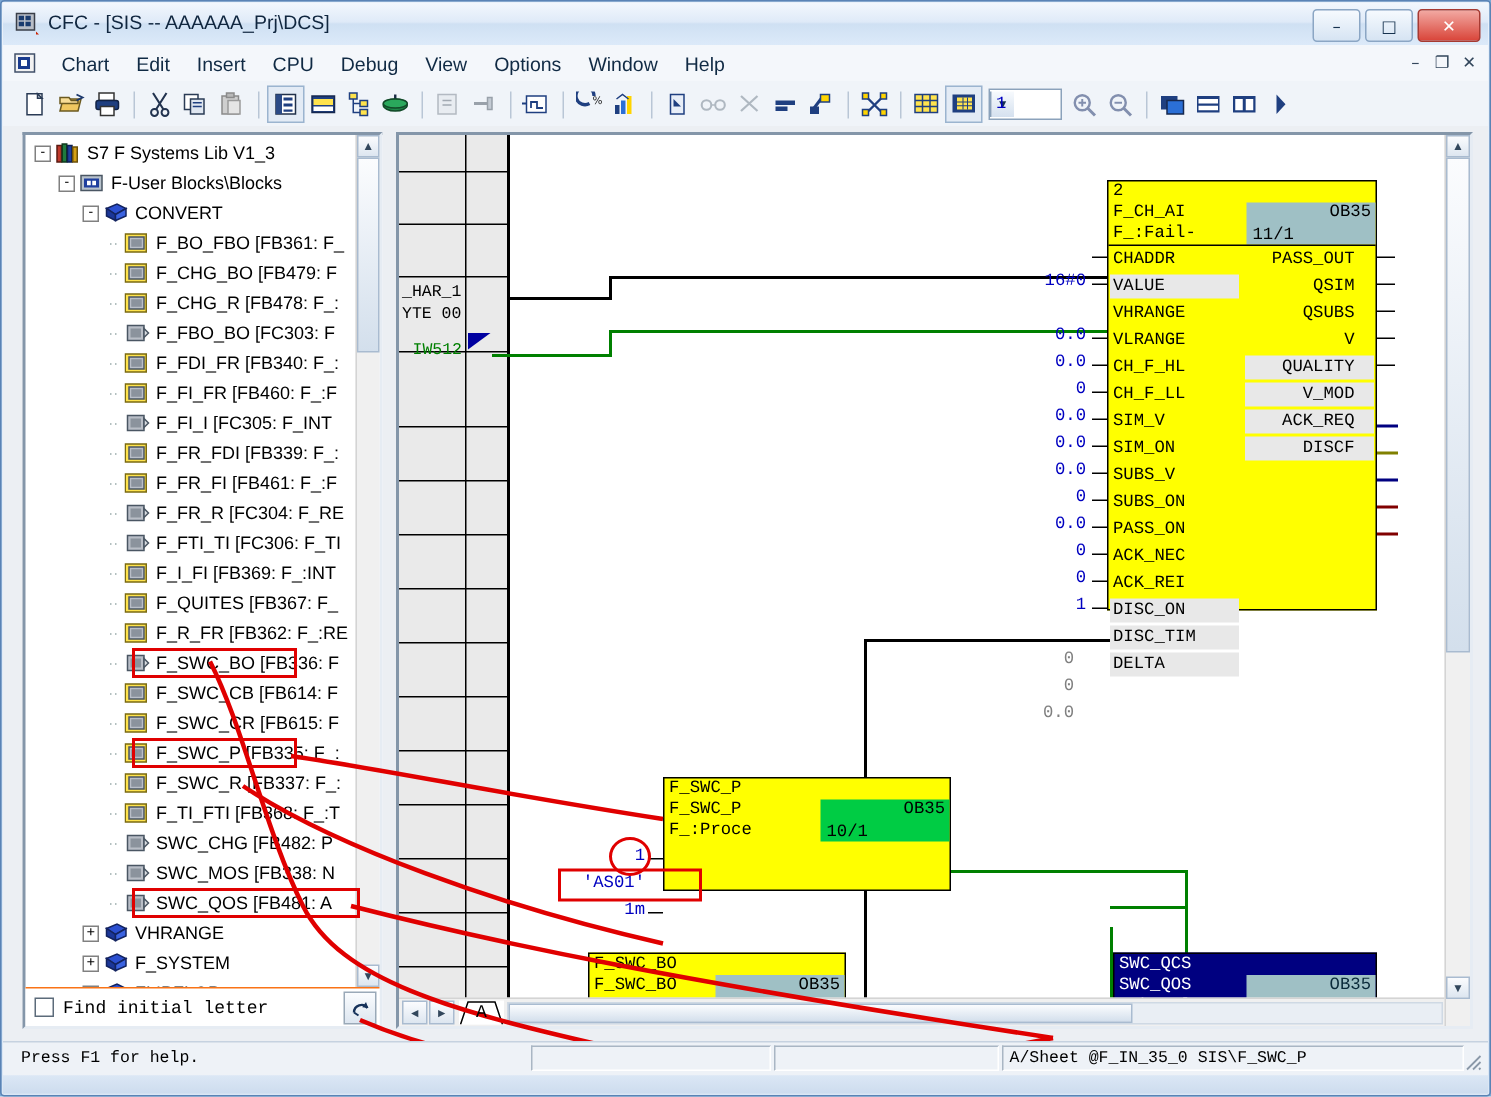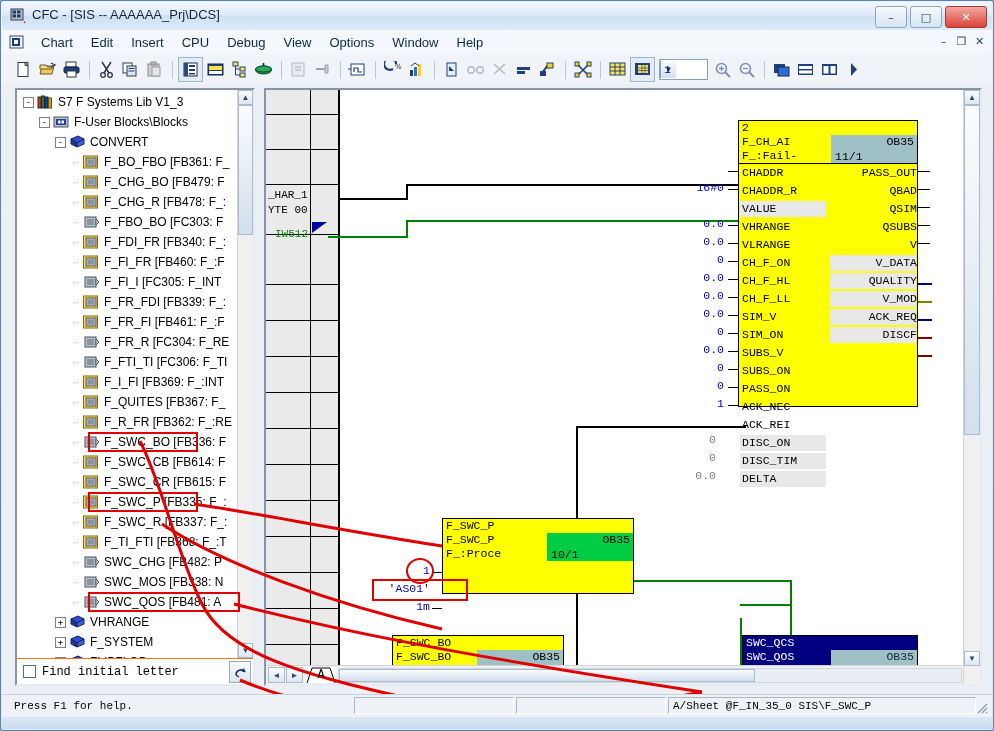--- a/index.html
+++ b/index.html
@@ -177,21 +177,21 @@
   }
   .blk .obname{position:absolute;right:3px;top:0;}
   .blk .obnum{position:absolute;left:4px;bottom:0;}
   .corner{position:absolute;right:0;top:0;width:0;height:0;}
   .pins{position:relative;border-top:1px solid #000;}
   .pin{
     position:relative;height:18px;font-family:"Liberation Mono",monospace;
     font-size:11.5px;line-height:18px;white-space:nowrap;
   }
   .pin .nm{position:absolute;left:3px;top:0;font-family:Liberation Mono, monospace;}
-  .pin .nmr{position:absolute;right:0;top:0;}
+  .pin .nmr{position:absolute;right:14px;top:0;}
   .pin .box{position:absolute;top:1px;height:16px;background:#e8e8e8;}
   .pin .boxr{position:absolute;top:1px;height:16px;background:#e8e8e8;}
   .val{
     position:absolute;font-family:"Liberation Mono",monospace;font-size:11.5px;
     color:#0000c0;text-align:right;white-space:nowrap;
   }
   .val.gray{color:#808080;}
   .stub{position:absolute;height:1px;background:#000;}
 
   .wire{position:absolute;background:#000;}
@@ -899,40 +899,31 @@
               <span class="obname">OB35</span>
               <span class="obnum">11/1</span>
             </div>
           </div>
           <div class="pins">
             <div class="pin">
                 <span class="nm">CHADDR</span>
                 <span class="nmr">PASS_OUT</span>
               </div>
             <div class="pin">
-                <span class="nm">CHADDR_R</span>
-                <span class="nmr">QBAD</span>
-              </div>
-            <div class="pin">
                 <span class="box" style="left:1px;width:86px;"></span>
                 <span class="nm">VALUE</span>
                 <span class="nmr">QSIM</span>
               </div>
             <div class="pin">
                 <span class="nm">VHRANGE</span>
                 <span class="nmr">QSUBS</span>
               </div>
             <div class="pin">
                 <span class="nm">VLRANGE</span>
                 <span class="nmr">V</span>
-              </div>
-            <div class="pin">
-                <span class="nm">CH_F_ON</span>
-                <span class="boxr" style="right:1px;width:86px;"></span>
-                <span class="nmr">V_DATA</span>
               </div>
             <div class="pin">
                 <span class="nm">CH_F_HL</span>
                 <span class="boxr" style="right:1px;width:86px;"></span>
                 <span class="nmr">QUALITY</span>
               </div>
             <div class="pin">
                 <span class="nm">CH_F_LL</span>
                 <span class="boxr" style="right:1px;width:86px;"></span>
                 <span class="nmr">V_MOD</span>

